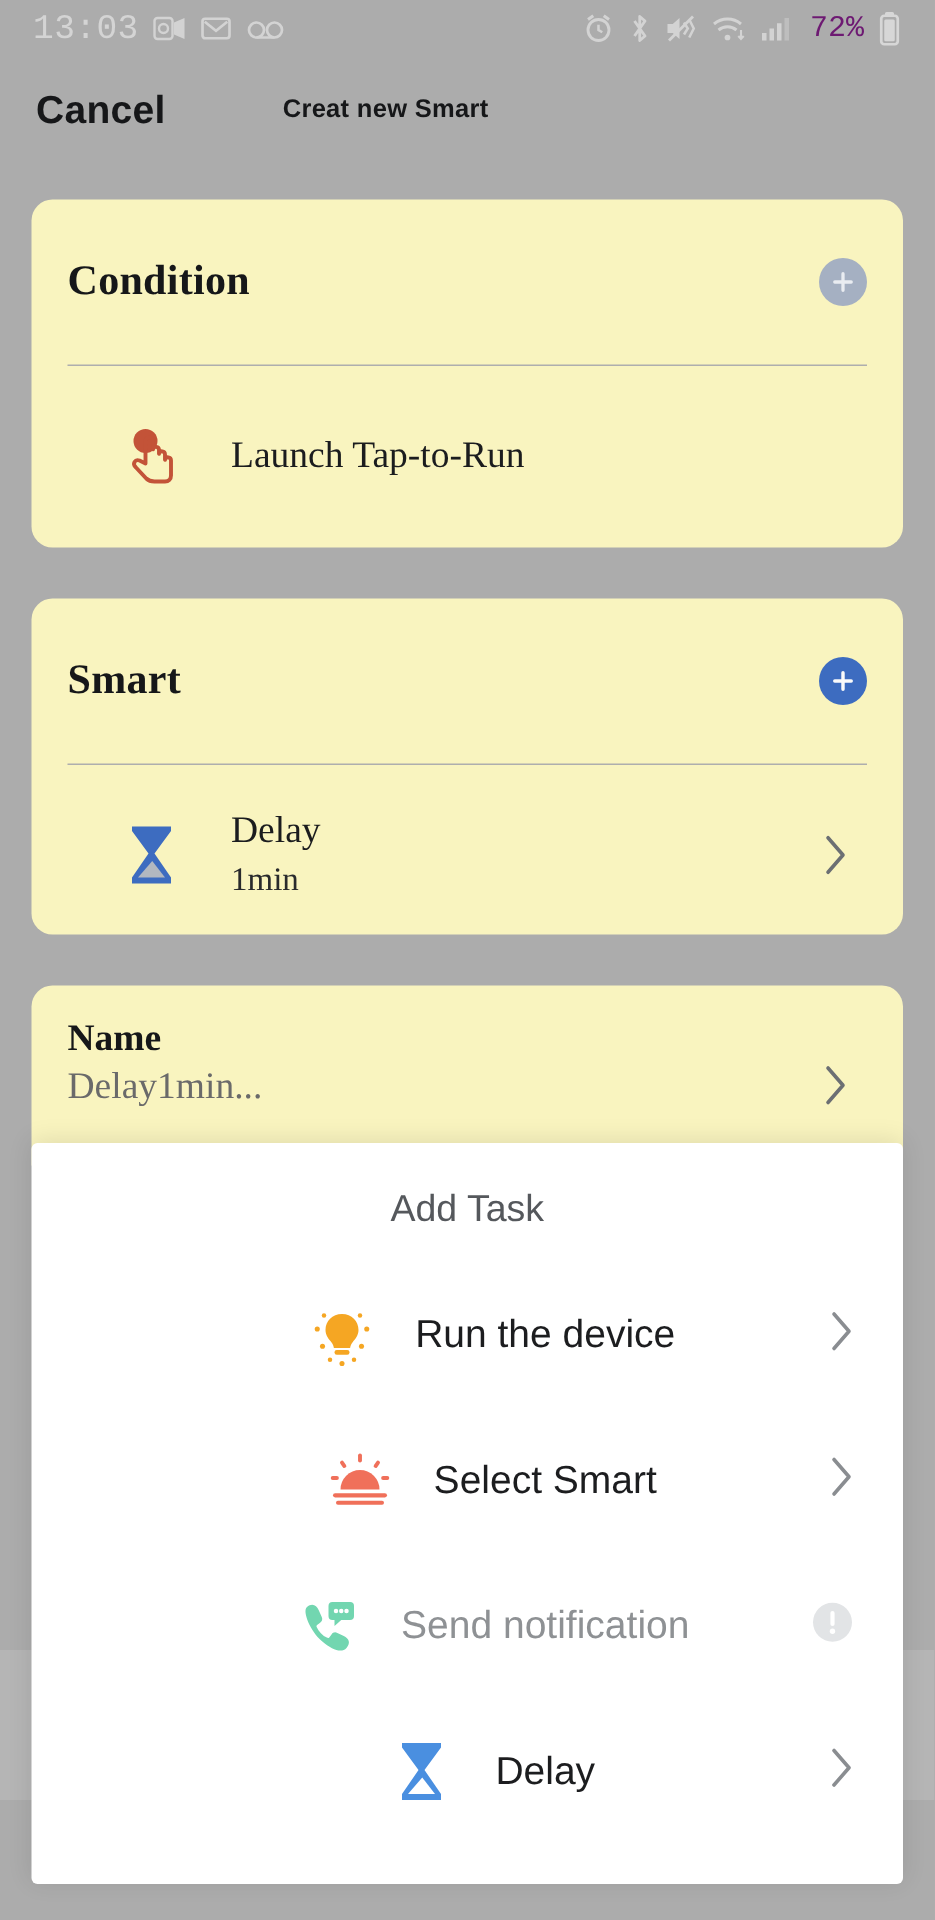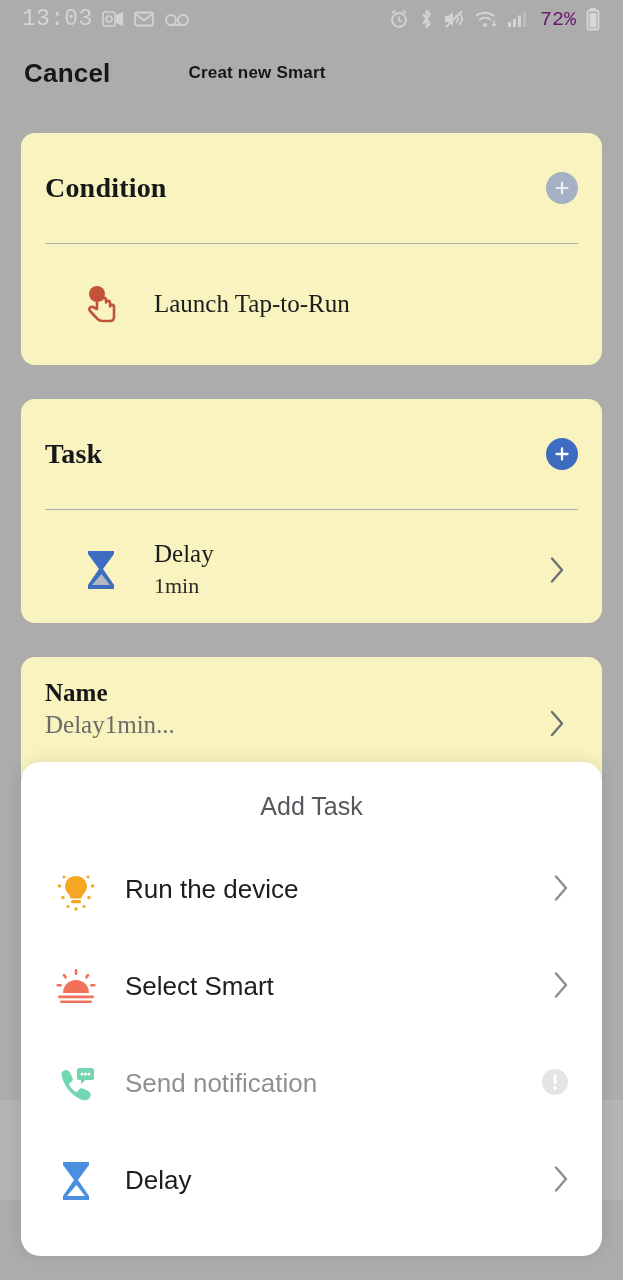--- a/index.html
+++ b/index.html
@@ -112,32 +112,32 @@
   #scrim {
     position: absolute; inset: 0;
     background: rgba(0,0,0,0.02);
   }
 
   
   #sheet {
     position: absolute; left: 21px; top: 762px;
     width: 581px; height: 494px;
     background: #ffffff;
-    border-radius: 19px;
+    border-radius: 4px;
     box-shadow: 0 -2px 16px rgba(0,0,0,0.10);
     overflow: hidden;
   }
   .sheet-title {
     text-align: center; font-size: 25px; color: #55585c;
     padding-top: 30px;
   }
   .sheet-list { margin-top: 20px; }
   .sheet-row {
     display: flex; align-items: center; position: relative;
-    height: 97px; padding-left: 30px;
+    height: 97px; padding-left: 30px; justify-content: center;
   }
   .sheet-ico {
     width: 50px; height: 50px; flex: 0 0 50px;
     margin-right: 24px;
     display: flex; align-items: center; justify-content: center;
   }
   .sheet-ico svg { display: block; }
   .sheet-label { font-size: 26px; color: #1c1d1f; }
   .sheet-row.disabled .sheet-label { color: #8e9194; }
   .sheet-chev { position: absolute; right: 32px; top: 50%; transform: translateY(-50%); }
@@ -244,21 +244,21 @@
         </svg>
       </span>
       <span class="row-text">
         <span class="row-title">Launch Tap-to-Run</span>
       </span>
     </div>
   </div>
 
   <div class="card" id="card-task">
     <div class="card-head">
-      <span class="card-title">Task</span>
+      <span class="card-title">Smart</span>
       <span class="plus-btn">
         <svg width="18" height="18" viewBox="0 0 18 18">
             <path d="M9 3.5 L9 14.5 M3.5 9 L14.5 9" stroke="#ffffff" stroke-width="2.3" stroke-linecap="round"></path>
           </svg>
       </span>
     </div>
     <div class="divider"></div>
     <div class="row">
       <span class="row-ico">
         <svg width="40" height="46" viewBox="0 0 40 46">

